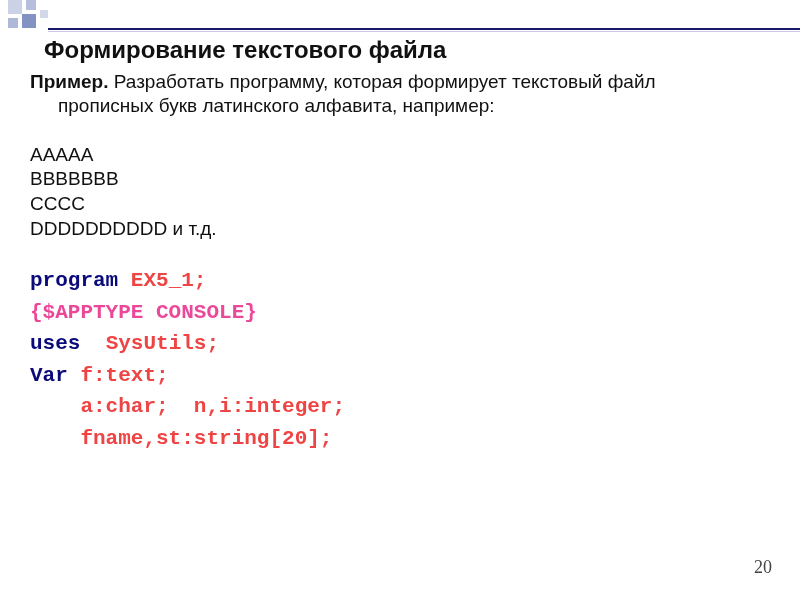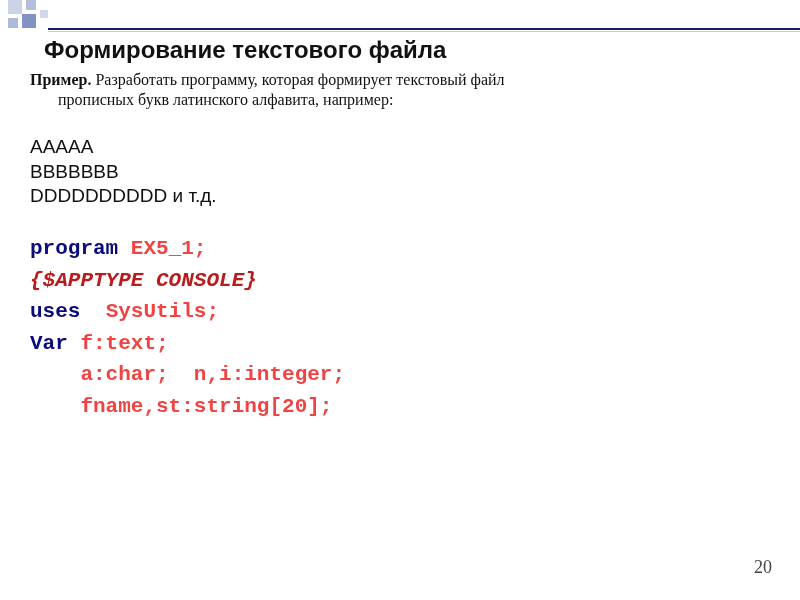--- a/index.html
+++ b/index.html
@@ -51,47 +51,46 @@
     padding: 2px 30px 0 30px;
   }
   h1.title {
     font-size: 24px;
     font-weight: bold;
     color: #111;
     margin-left: 14px;
     margin-bottom: 6px;
   }
   .body-text {
-    font-size: 16px;
+    font-size: 19px;
     color: #111;
     line-height: 1.28;
     text-align: justify;
     padding-left: 0;
-    font-family: Liberation Serif, serif;
   }
   .body-text .first-line { display: block; }
   .body-text .wrap-line  { display: block; padding-left: 28px; }
   .sample-block {
     font-size: 19px;
     color: #111;
     line-height: 1.3;
     margin-top: 24px;
   }
   .sample-block .ln { display: block; }
   .code-block {
     font-family: "Courier New", monospace;
     font-size: 21px;
     line-height: 1.5;
     margin-top: 24px;
     color: #111;
     font-weight: bold;
   }
   .code-block .ln { display: block; white-space: pre; }
   .code-block .kw   { color: #0a0a7a; font-weight: bold; }
-  .code-block .dir  { color: #b91c1c; font-weight: bold; font-style: italic; }
+  .code-block .dir  { color: #ec4899; font-weight: bold; }
   .code-block .plain{ color: #ef4444; font-weight: bold; }
   .page-num {
     position: absolute;
     bottom: 22px;
     right: 28px;
     font-size: 18px;
     color: #444;
     font-family: Liberation Serif, serif;
   }
 </style>
@@ -115,20 +114,21 @@
   <div class="body-text">
     <span class="first-line">
       <strong>Пример.</strong><span> Разработать программу, которая формирует текстовый файл</span>
     </span>
     <span class="wrap-line">прописных букв латинского алфавита, например:</span>
   </div>
 
   <div class="sample-block">
     <span class="ln">AAAAA</span>
     <span class="ln">BBBBBBB</span>
+    <span class="ln">CCCC</span>
     <span class="ln">DDDDDDDDDD и т.д.</span>
   </div>
 
   <div class="code-block">
     <span class="ln"><span class="kw">program</span><span class="plain"> EX5_1;</span></span>
     <span class="ln"><span class="dir">{$APPTYPE CONSOLE}</span></span>
     <span class="ln"><span class="kw">uses</span><span class="plain">  SysUtils;</span></span>
     <span class="ln"><span class="kw">Var</span><span class="plain"> f:text;</span></span>
     <span class="ln"><span class="plain">    a:char;  n,i:integer;</span></span>
     <span class="ln"><span class="plain">    fname,st:string[20];</span></span>

